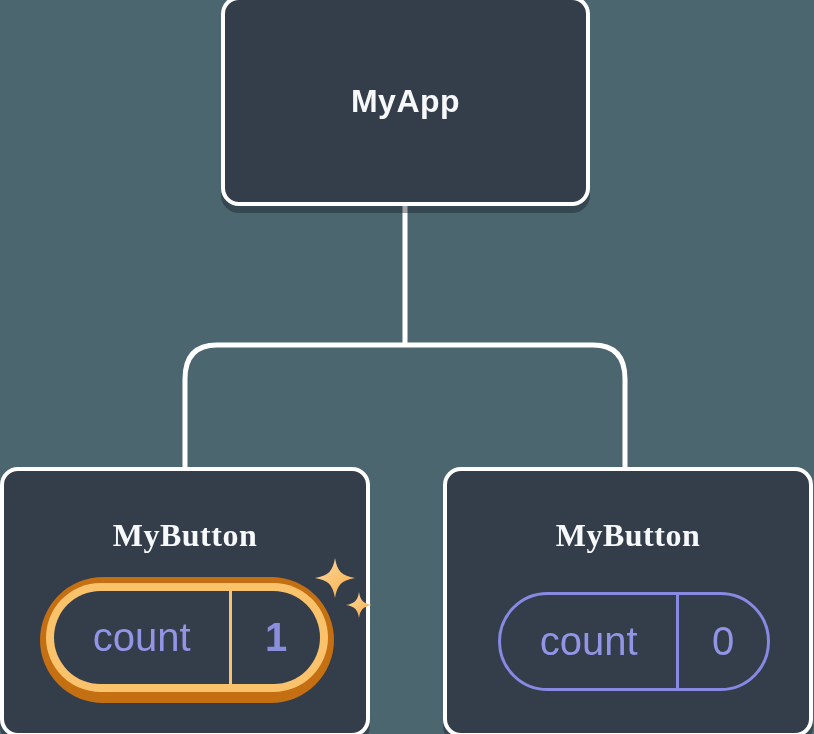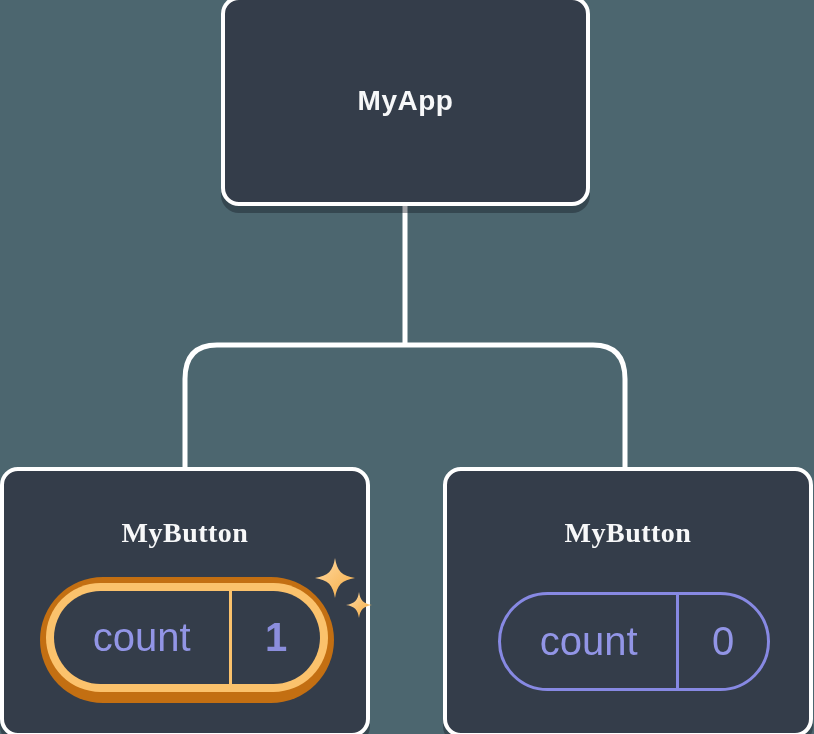--- a/index.html
+++ b/index.html
@@ -14,21 +14,21 @@
     background:#343d4a; border:4px solid #ffffff; border-radius:18px;
     box-shadow:0 7px 0 rgba(20,26,36,0.40);
     z-index:2;
   }
   .node-root { left:221px; top:-4px; width:369px; height:210px;
     display:flex; align-items:center; justify-content:center; }
   .node-child { top:467px; width:370px; height:270px; }
   .node-child-left  { left:0px; }
   .node-child-right { left:443px; }
   .node-label {
-    color:#f7f8f9; font-size:28px; font-weight:bold; letter-spacing:0.5px;
+    color:#f7f8f9; font-size:32px; font-weight:bold; letter-spacing:0.5px;
     text-align:center; white-space:nowrap;
   }
   .child-label { position:absolute; top:46px; left:0; width:100%;font-family:Liberation Serif, serif; }
   
   .pill-hl-outer {
     position:absolute; left:36px; top:106px; width:294px; height:126px;
     box-sizing:border-box; background:#c36f12; border-radius:999px;
     padding:6px 6px 11px 6px;
   }
   .pill-hl-gold {

